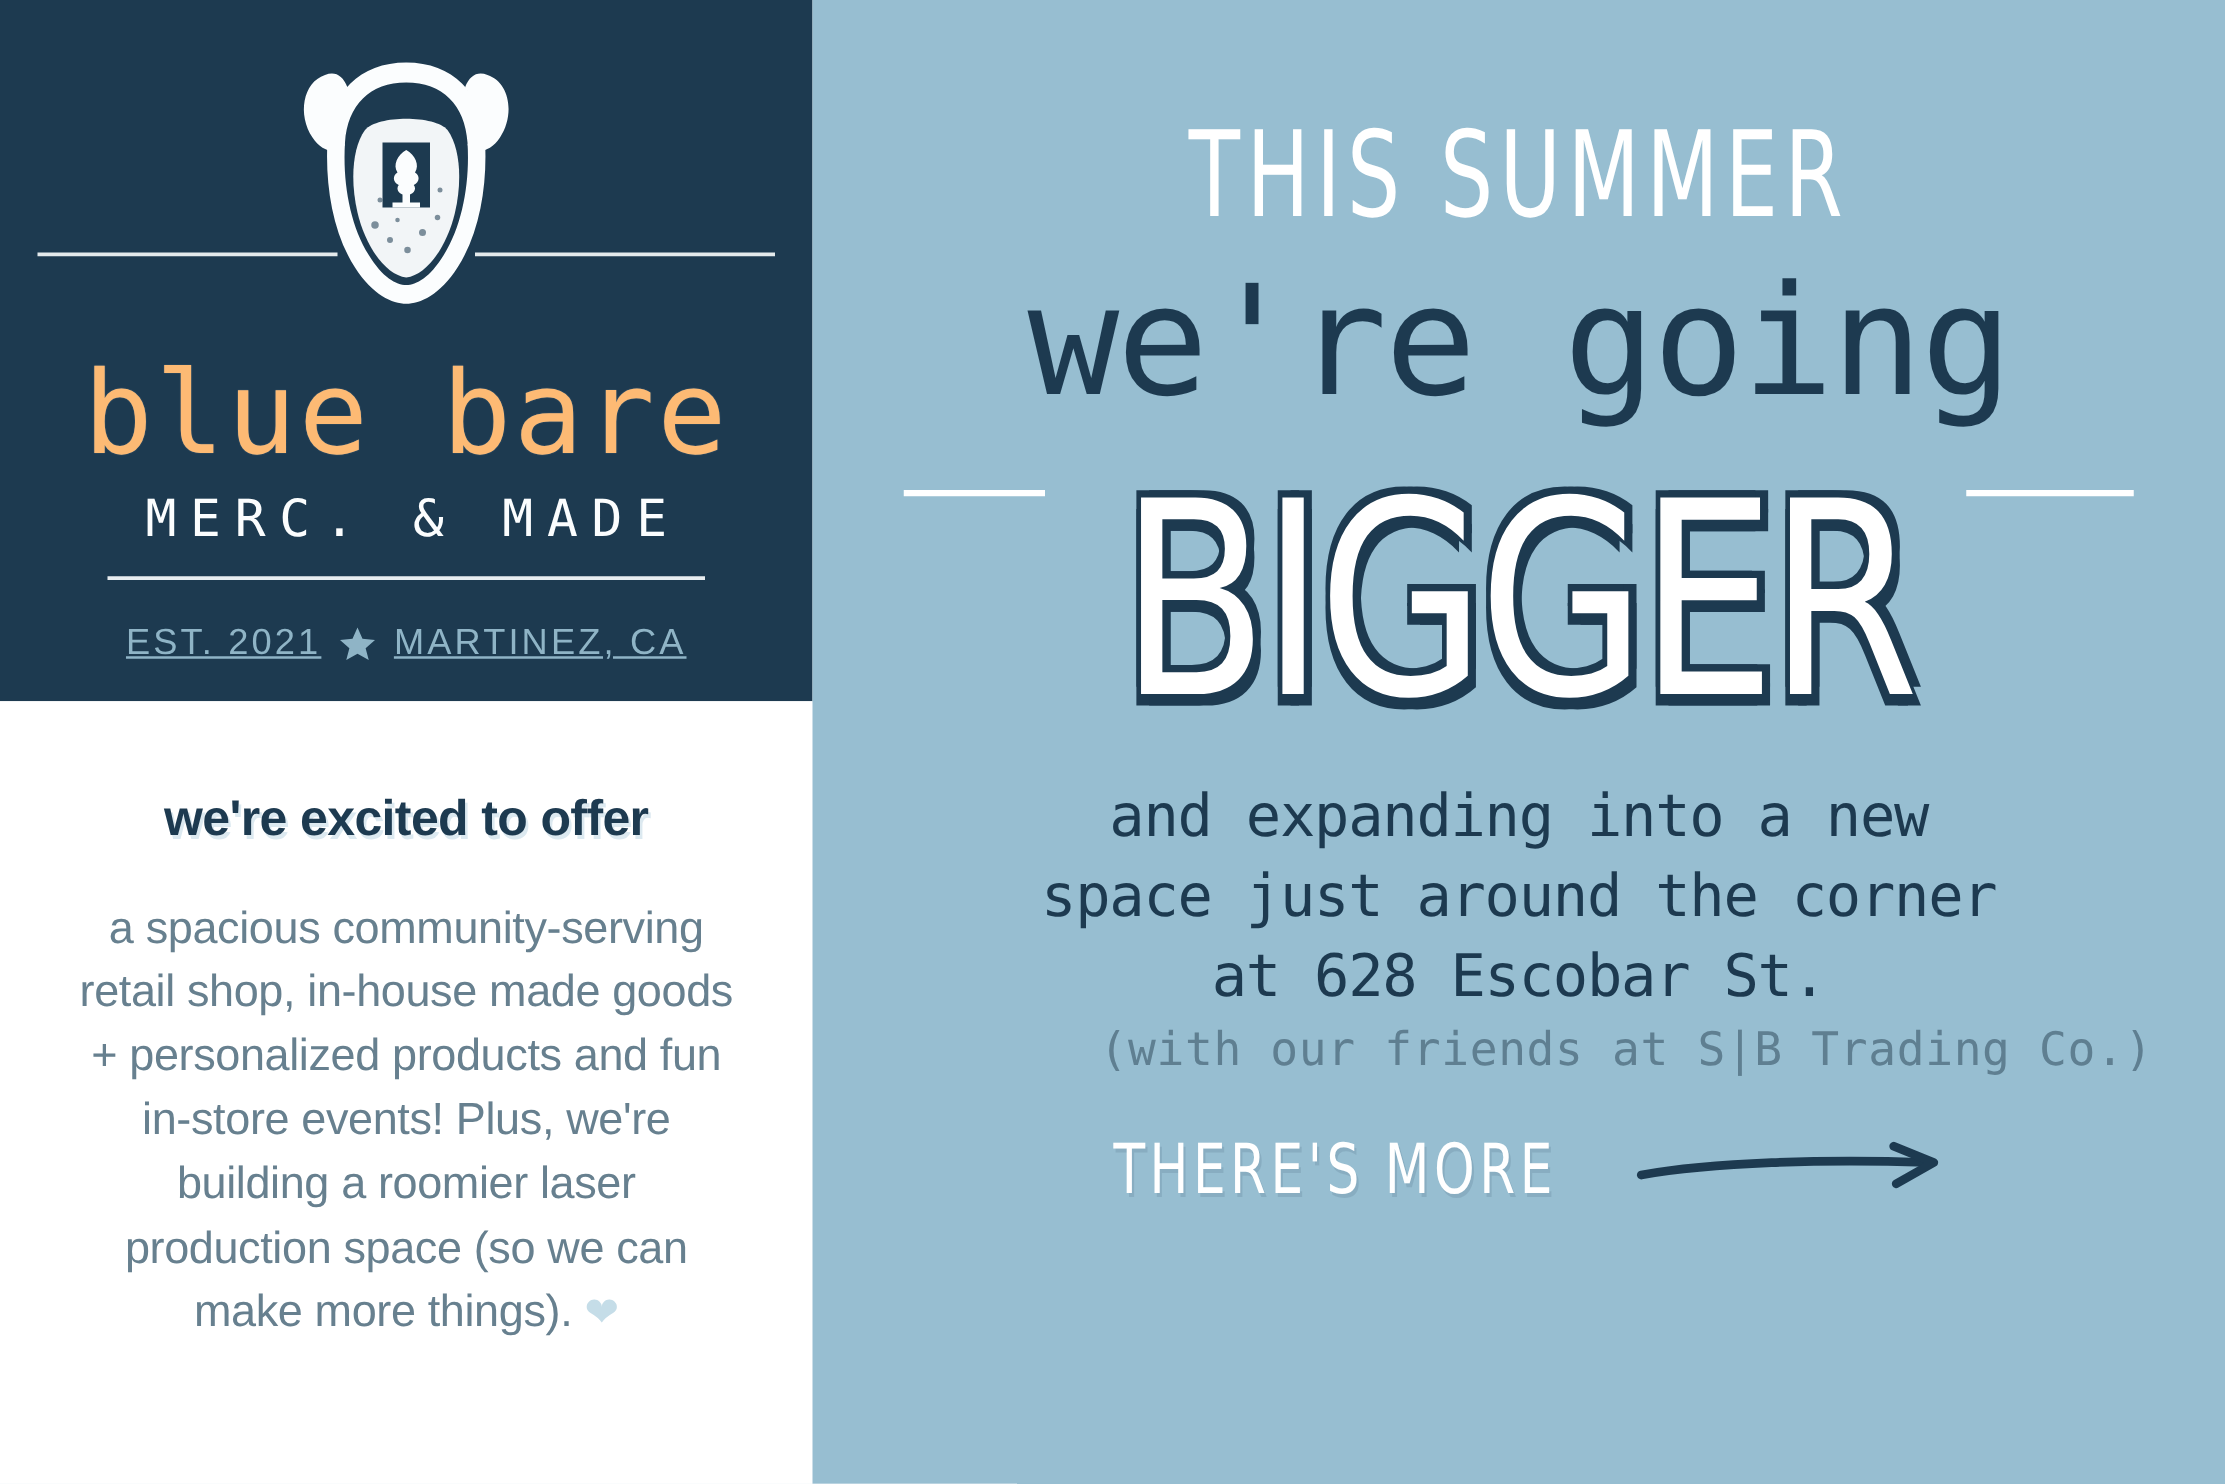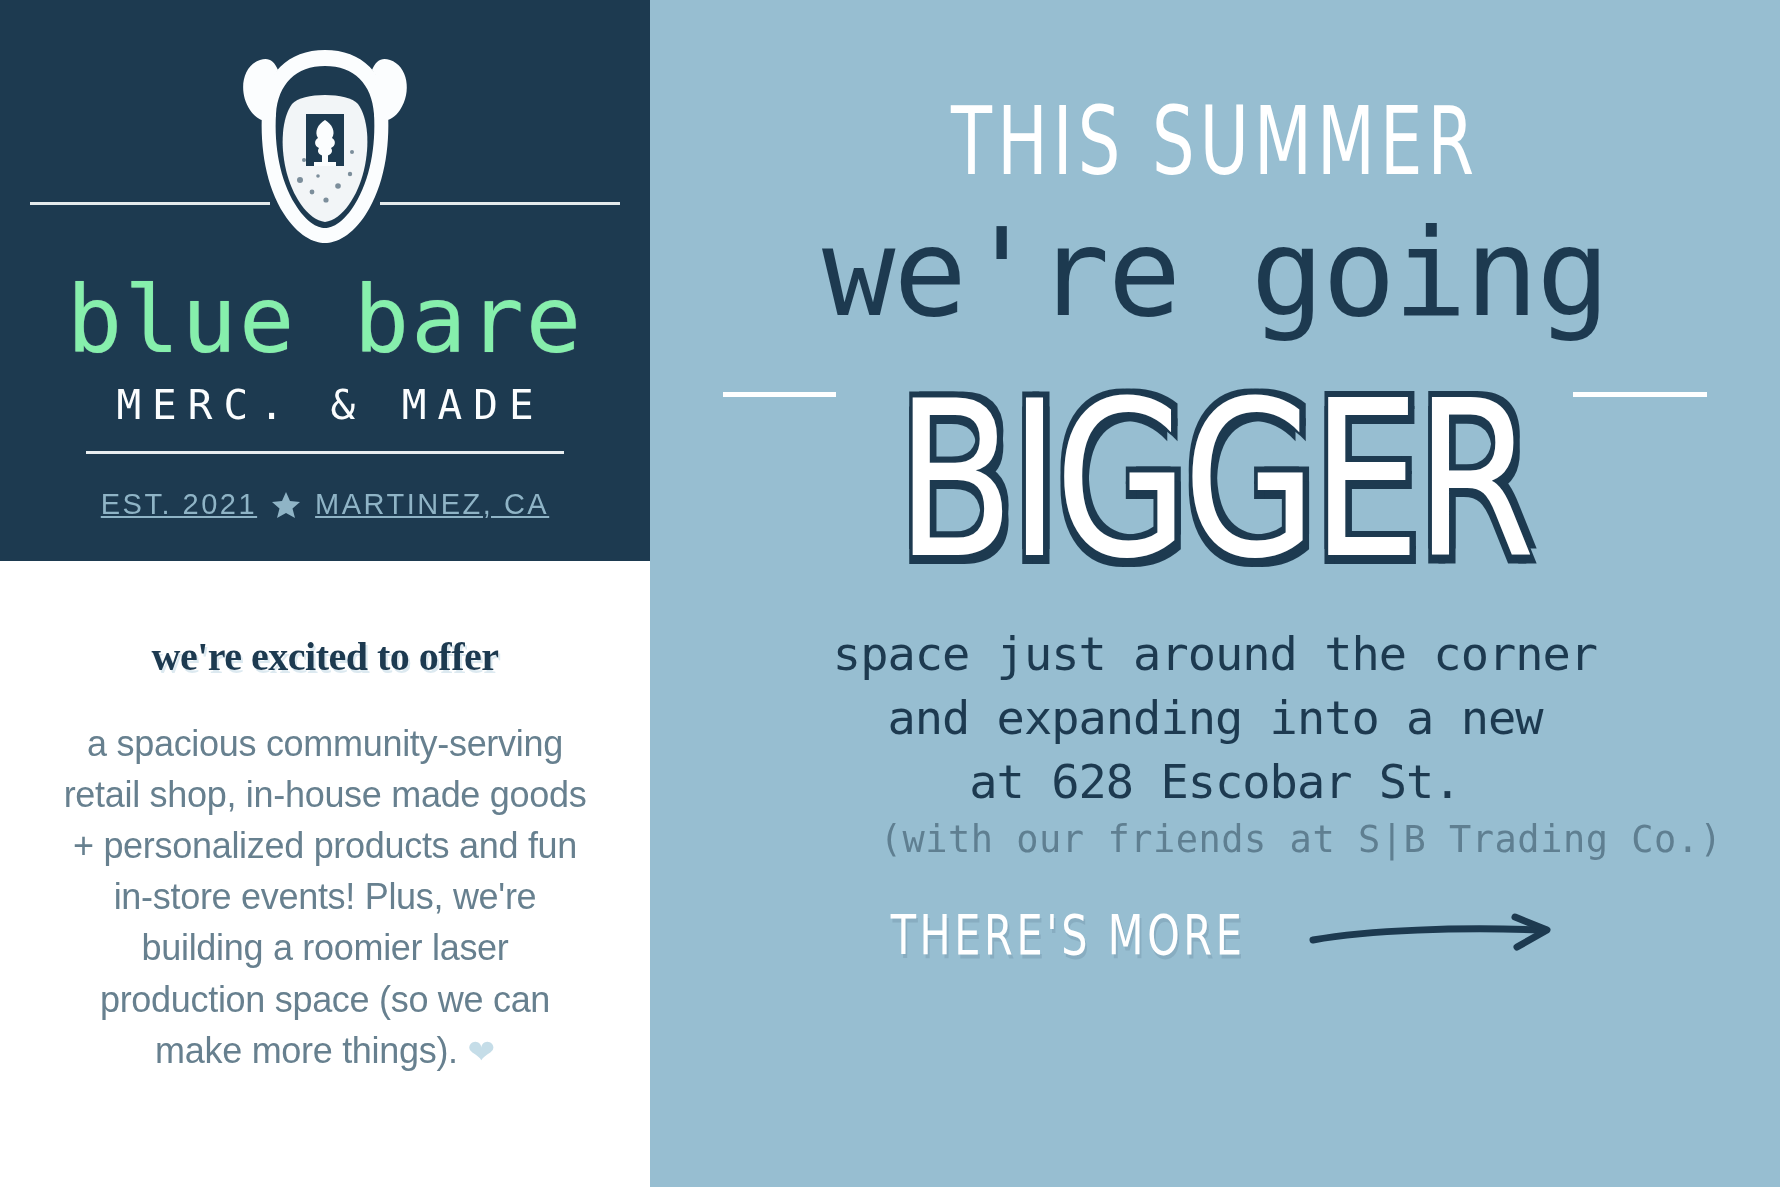--- a/index.html
+++ b/index.html
@@ -42,25 +42,25 @@
   .rule-row {
     position:absolute;
     top:202px; left:0; width:650px;
     display:flex; justify-content:space-between;
     padding:0 30px;
   }
   .rule-seg { height:3px; background:#f3f7f9; width:240px; opacity:.93; }
 
   .wordmark {
     font-family:"DejaVu Sans Mono", monospace;
-    color:#86efac;
+    color:#fdba74;
     font-size:92px;
     line-height:1;
     letter-spacing:2px;
-    margin-top:30px;
+    margin-top:40px;
     font-weight:400;
     text-shadow:0 0 1px rgba(255,255,255,.35);
   }
 
   .subwordmark {
     font-family:"DejaVu Sans Mono", monospace;
     color:#fbfdfe;
     font-size:41px;
     letter-spacing:11px;
     margin-top:14px;
@@ -95,21 +95,21 @@
     position:absolute;
     top:561px; left:0;
     width:650px; height:626px;
     background:#ffffff;
     display:flex; flex-direction:column;
     align-items:center;
     padding-top:72px;
   }
 
   .offer-head {
-    font-family:Liberation Serif, serif;
+    font-family:Liberation Sans, sans-serif;
     font-weight:bold;
     color:#1d3a50;
     font-size:40px;
     letter-spacing:-.5px;
     text-shadow:2px 3px 0 #dce9f0;
     white-space:nowrap;
   }
 
   .offer-body {
     font-family:"Liberation Sans", sans-serif;
@@ -310,22 +310,22 @@
     <div class="kicker">THIS SUMMER</div>
     <div class="line2">we're going</div>
 
     <div class="bigger-row">
       <span class="big-rule left"></span>
       <span class="bigger">BIGGER</span>
       <span class="big-rule right"></span>
     </div>
 
     <div class="expand-copy">
+      <div>and expanding into a new</div>
       <div>space just around the corner</div>
-      <div>and expanding into a new</div>
       <div>at 628 Escobar St.</div>
     </div>
 
     <div class="friends">(with our friends at S|B Trading Co.)</div>
 
     <div class="cta-row">
       <span class="cta-text">THERE'S MORE</span>
       <svg class="cta-arrow" viewBox="0 0 250 44" aria-hidden="true">
         <path d="M4 27 C60 17 150 14 232 17" stroke="#1d3a50" stroke-width="7" fill="none" stroke-linecap="round"></path>
         <path d="M206 4 L238 17 L208 34" stroke="#1d3a50" stroke-width="7" fill="none" stroke-linecap="round" stroke-linejoin="round"></path>

